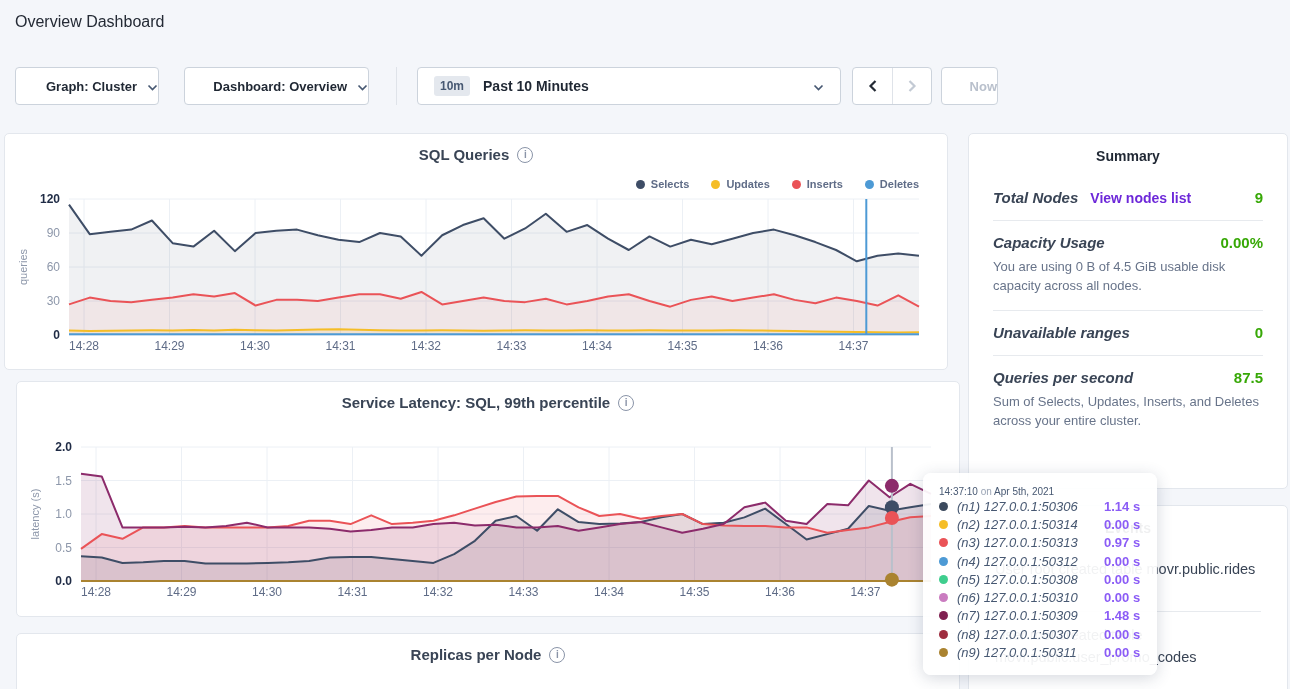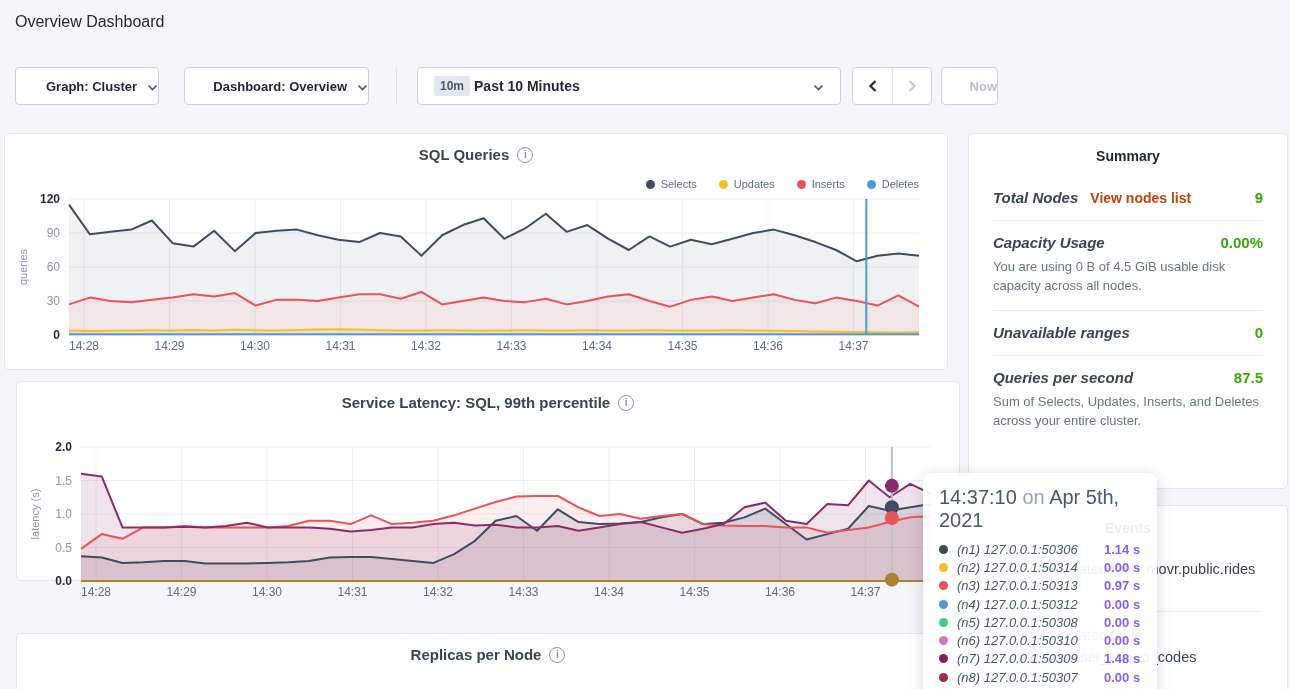--- a/index.html
+++ b/index.html
@@ -6,64 +6,64 @@
   body { font-family:"Liberation Sans", sans-serif; }
   .page { position:relative; width:1290px; height:689px; background:#f4f6fa; overflow:hidden; }
 
   .page-title { position:absolute; left:15px; top:13px; font-size:16px; font-weight:500; color:#242a35; }
 
   .toolbar { position:absolute; left:15px; top:67px; height:38px; display:flex; align-items:center; }
   .btn { height:38px; background:#fff; border:1px solid #ccd3dc; border-radius:4px; display:flex; align-items:center; justify-content:flex-end; font-weight:700; font-size:13px; color:#1f2733; cursor:pointer; }
   .graph-btn { width:144px; gap:10px; }
   .dash-btn { width:185px; margin-left:25px; gap:10px; }
   .tdivider { width:1px; height:38px; background:#dfe3e9; margin-left:27px; }
-  .time-btn { width:424px; margin-left:20px; justify-content:flex-start; padding:0 16px; gap:4px; }
+  .time-btn { width:424px; margin-left:20px; justify-content:flex-start; padding:0 16px; gap:13px; }
   .badge { background:#e4e8ee; border-radius:3px; padding:3px 6px; font-size:12px; font-weight:700; color:#475872; }
   .time-label { font-size:14px; font-weight:700; color:#1f2733; }
   .time-btn .chev { margin-left:auto; }
   .arrow-group { margin-left:11px; height:38px; display:flex; background:#fff; border:1px solid #ccd3dc; border-radius:4px; overflow:hidden; }
   .arrow-btn { width:39px; height:100%; display:flex; align-items:center; justify-content:center; background:none; border:none; cursor:pointer; }
   .arrow-btn + .arrow-btn { border-left:1px solid #dfe3e9; }
   .now-btn { width:57px; margin-left:9px; color:#b9c0cc; }
 
   .card { position:absolute; background:#fff; border:1px solid #e3e7ed; border-radius:5px; }
   #card-sql      { left:4px;  top:133px; width:944px; height:237px; }
-  #card-latency  { left:16px;  top:381px; width:944px; height:200px; }
+  #card-latency  { left:16px;  top:381px; width:944px; height:236px; }
   #card-replicas { left:16px;  top:633px; width:944px; height:200px; }
   #card-summary  { left:968px; top:133px; width:320px; height:356px; }
   #card-events   { left:968px; top:505px; width:320px; height:232px; }
 
   .chart-title { position:absolute; top:12px; left:0; width:100%; display:flex; align-items:center; justify-content:center; gap:8px; font-size:15px; font-weight:700; color:#394455; }
   .info-icon { width:16px; height:16px; border:1px solid #8a94a8; border-radius:50%; color:#8a94a8; font-size:10px; font-weight:700; display:inline-flex; align-items:center; justify-content:center; cursor:pointer; }
-  .legend { position:absolute; top:44px; right:28px; display:flex; gap:22px; }
+  .legend { position:absolute; top:44px; right:28px; display:flex; gap:22px;font-weight:bold; }
   .legend-item { display:flex; align-items:center; gap:6px; font-size:11px; color:#5f6c87; cursor:pointer; }
   .ldot { width:9px; height:9px; border-radius:50%; }
   svg.plot { position:absolute; left:0; top:0; }
   .xt { fill:#5f6c87; font-size:12px; }
   .yt { fill:#8d97aa; font-size:12px; }
   .yt-strong { fill:#1f2b45; font-size:12px; font-weight:700; }
   .axis-label { fill:#8d97aa; font-size:11px; }
 
   .panel-title { padding-top:14px; text-align:center; font-size:14px; font-weight:700; color:#1f2733; }
   .sum-body { padding:12px 24px 0; }
   .sum-row { padding:13px 0 14px; border-bottom:1px solid #e7eaee; }
   .sum-row:last-child { border-bottom:none; }
   .sum-line { display:flex; align-items:baseline; }
   .sum-label { font-size:15px; font-weight:700; color:#394455;font-style:italic; }
-  .sum-link { margin-left:12px; font-size:14px; font-weight:700; color:#c2410c; text-decoration:none; cursor:pointer; }
+  .sum-link { margin-left:12px; font-size:14px; font-weight:700; color:#6d28d9; text-decoration:none; cursor:pointer; }
   .sum-value { margin-left:auto; font-size:15px; font-weight:700; color:#37a806; }
   .sum-desc { margin-top:7px; font-size:13px; color:#68748a; line-height:1.45; }
 
   .events-body { padding:14px 26px 0; }
   .event-item { padding:9px 0 30px; font-size:14.5px; color:#394455; line-height:1.5; border-bottom:1px solid #e7eaee; }
   .event-item:last-child { border-bottom:none; padding-bottom:10px; }
   .event-item + .event-item { padding-top:13px; }
 
   .tooltip { position:absolute; left:923px; top:473px; width:234px; background:rgba(255,255,255,0.93); border-radius:8px; box-shadow:0 3px 16px rgba(44,62,92,0.20); padding:13px 16px 13px; z-index:20; }
-  .tt-header { font-size:20px; color:#475872; margin-bottom:8px; }
+  .tt-header { font-size:10px; color:#475872; margin-bottom:0; }
   .tt-on { color:#99a3b4; }
   .tt-row { display:flex; align-items:center; height:18.3px; font-size:13px; color:#475872; }
   .tt-dot { width:9px; height:9px; border-radius:50%; margin-right:9px; flex:none; }
   .tt-node { width:147px;font-style:italic; }
   .tt-val { font-weight:700; color:#8b5cf6; }
 </style>
 </head>
 <body>
 
 <div class="page">

